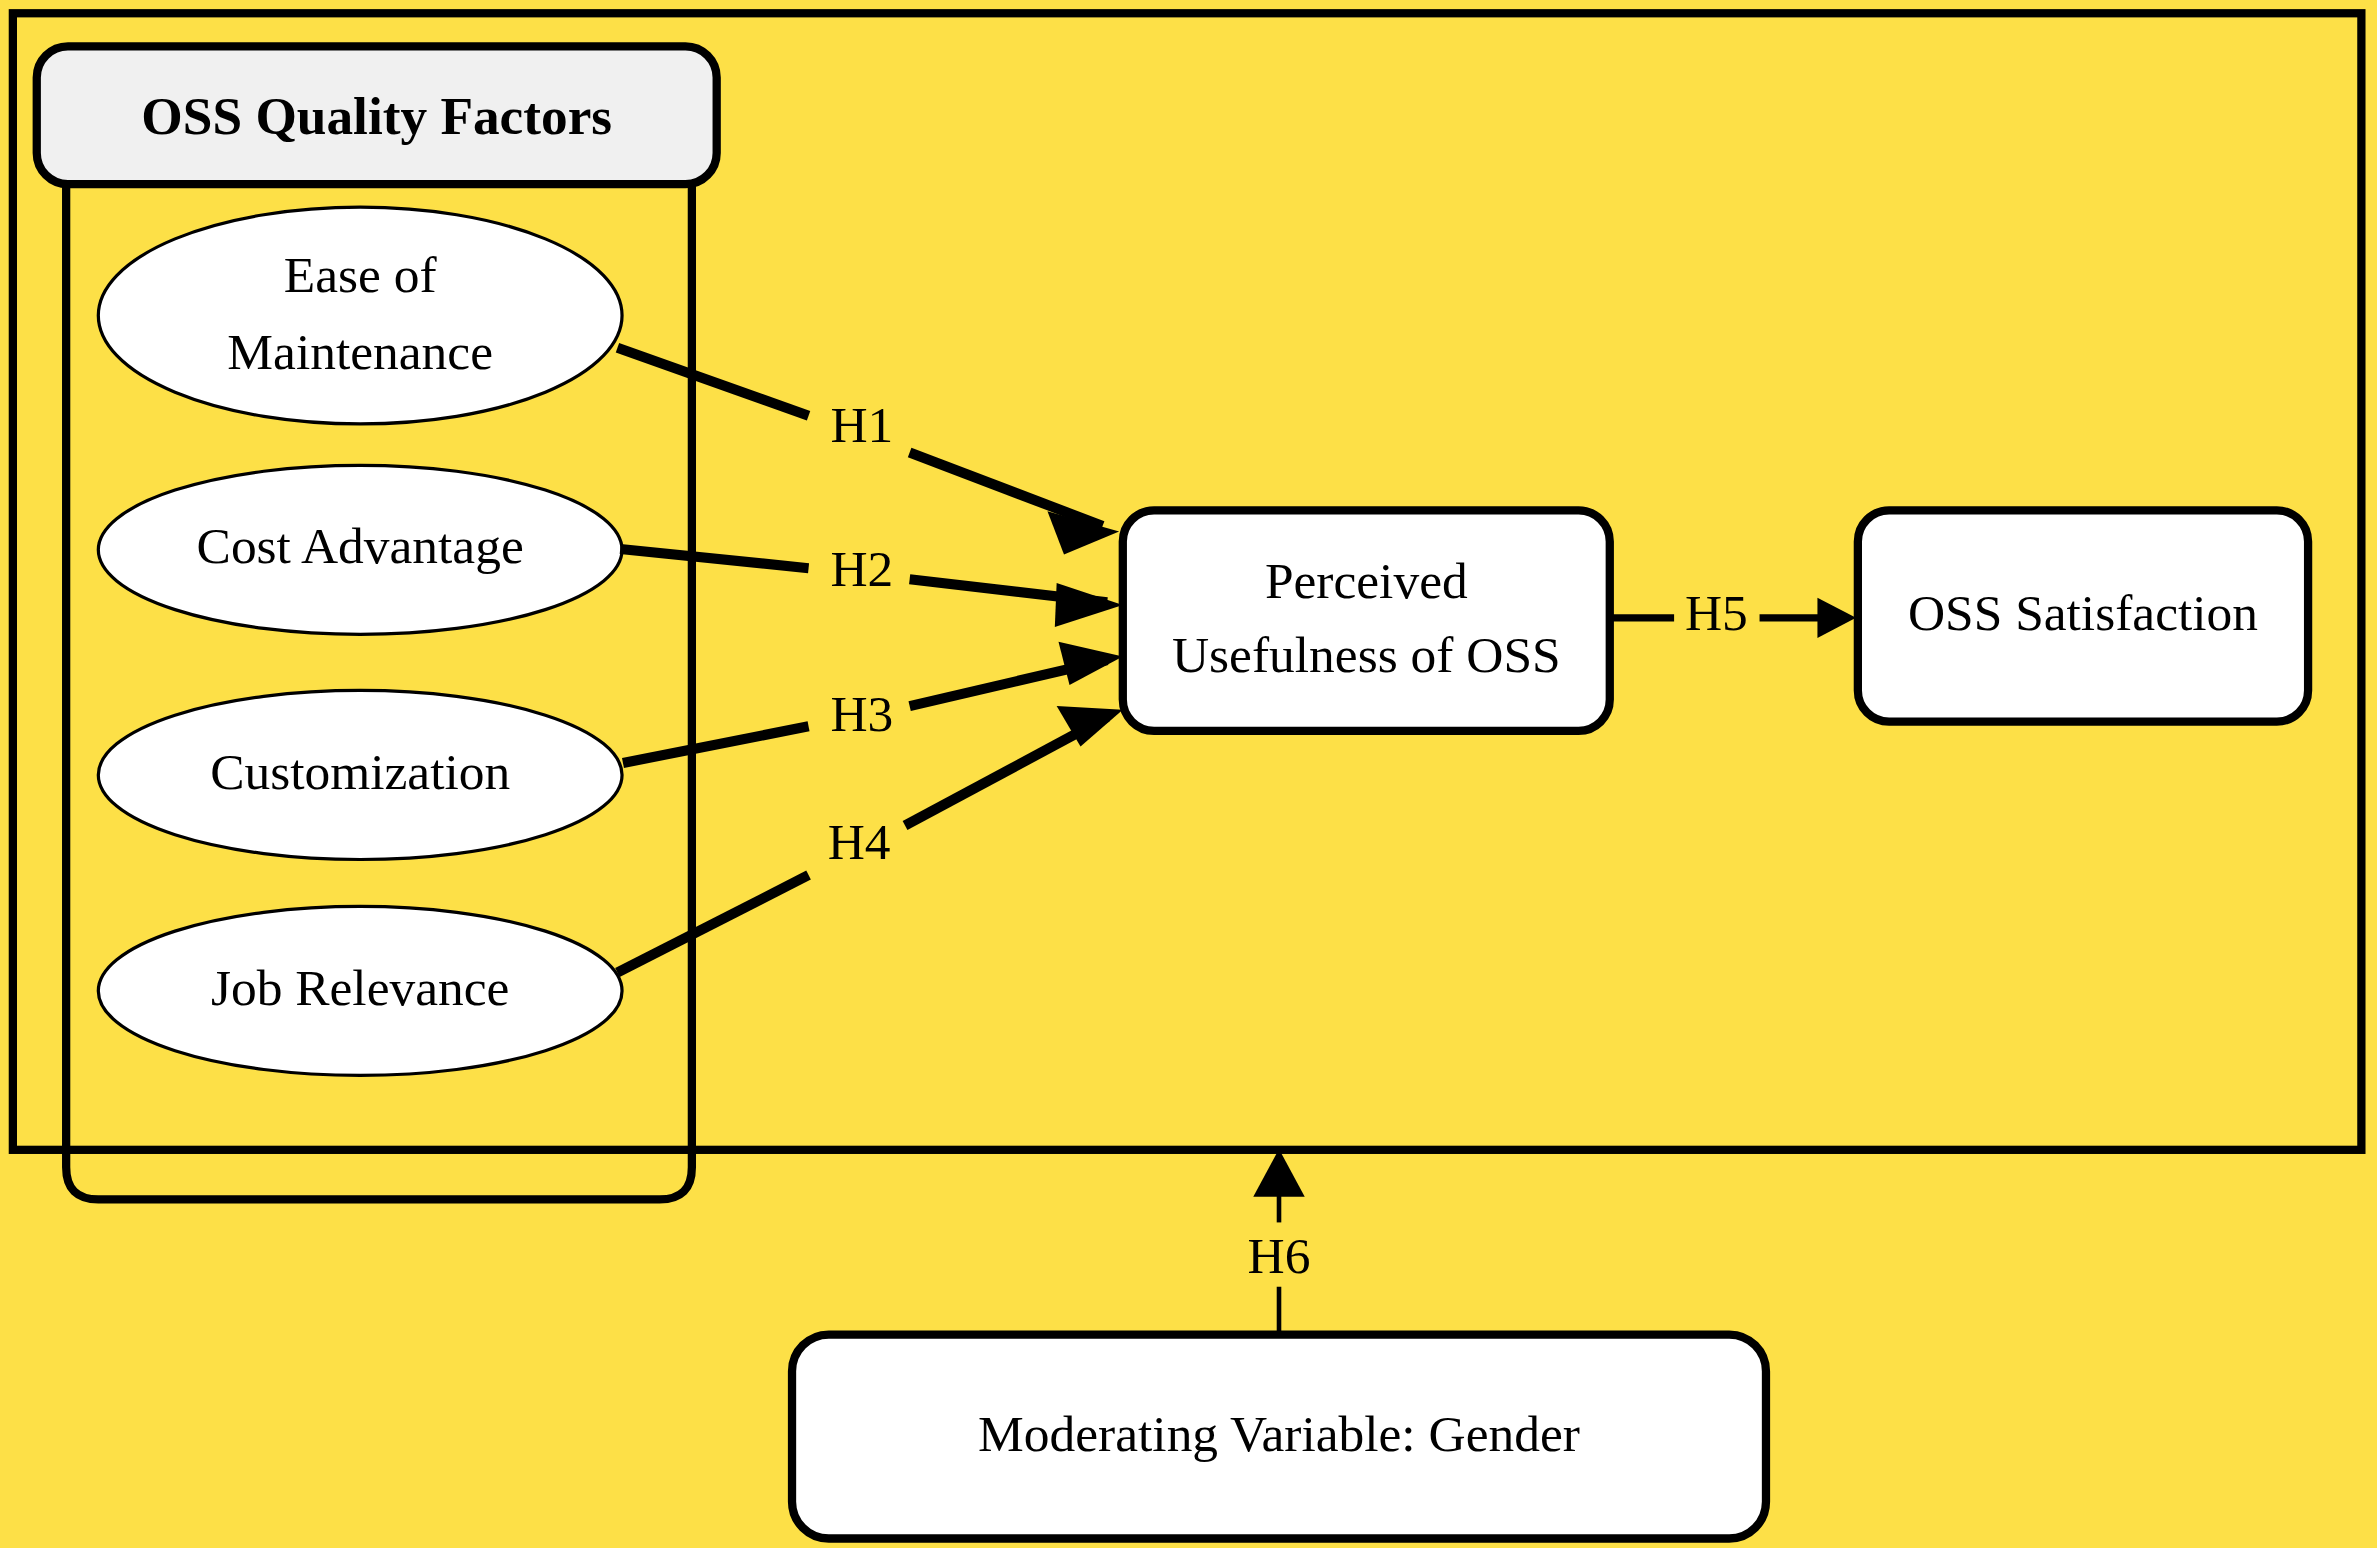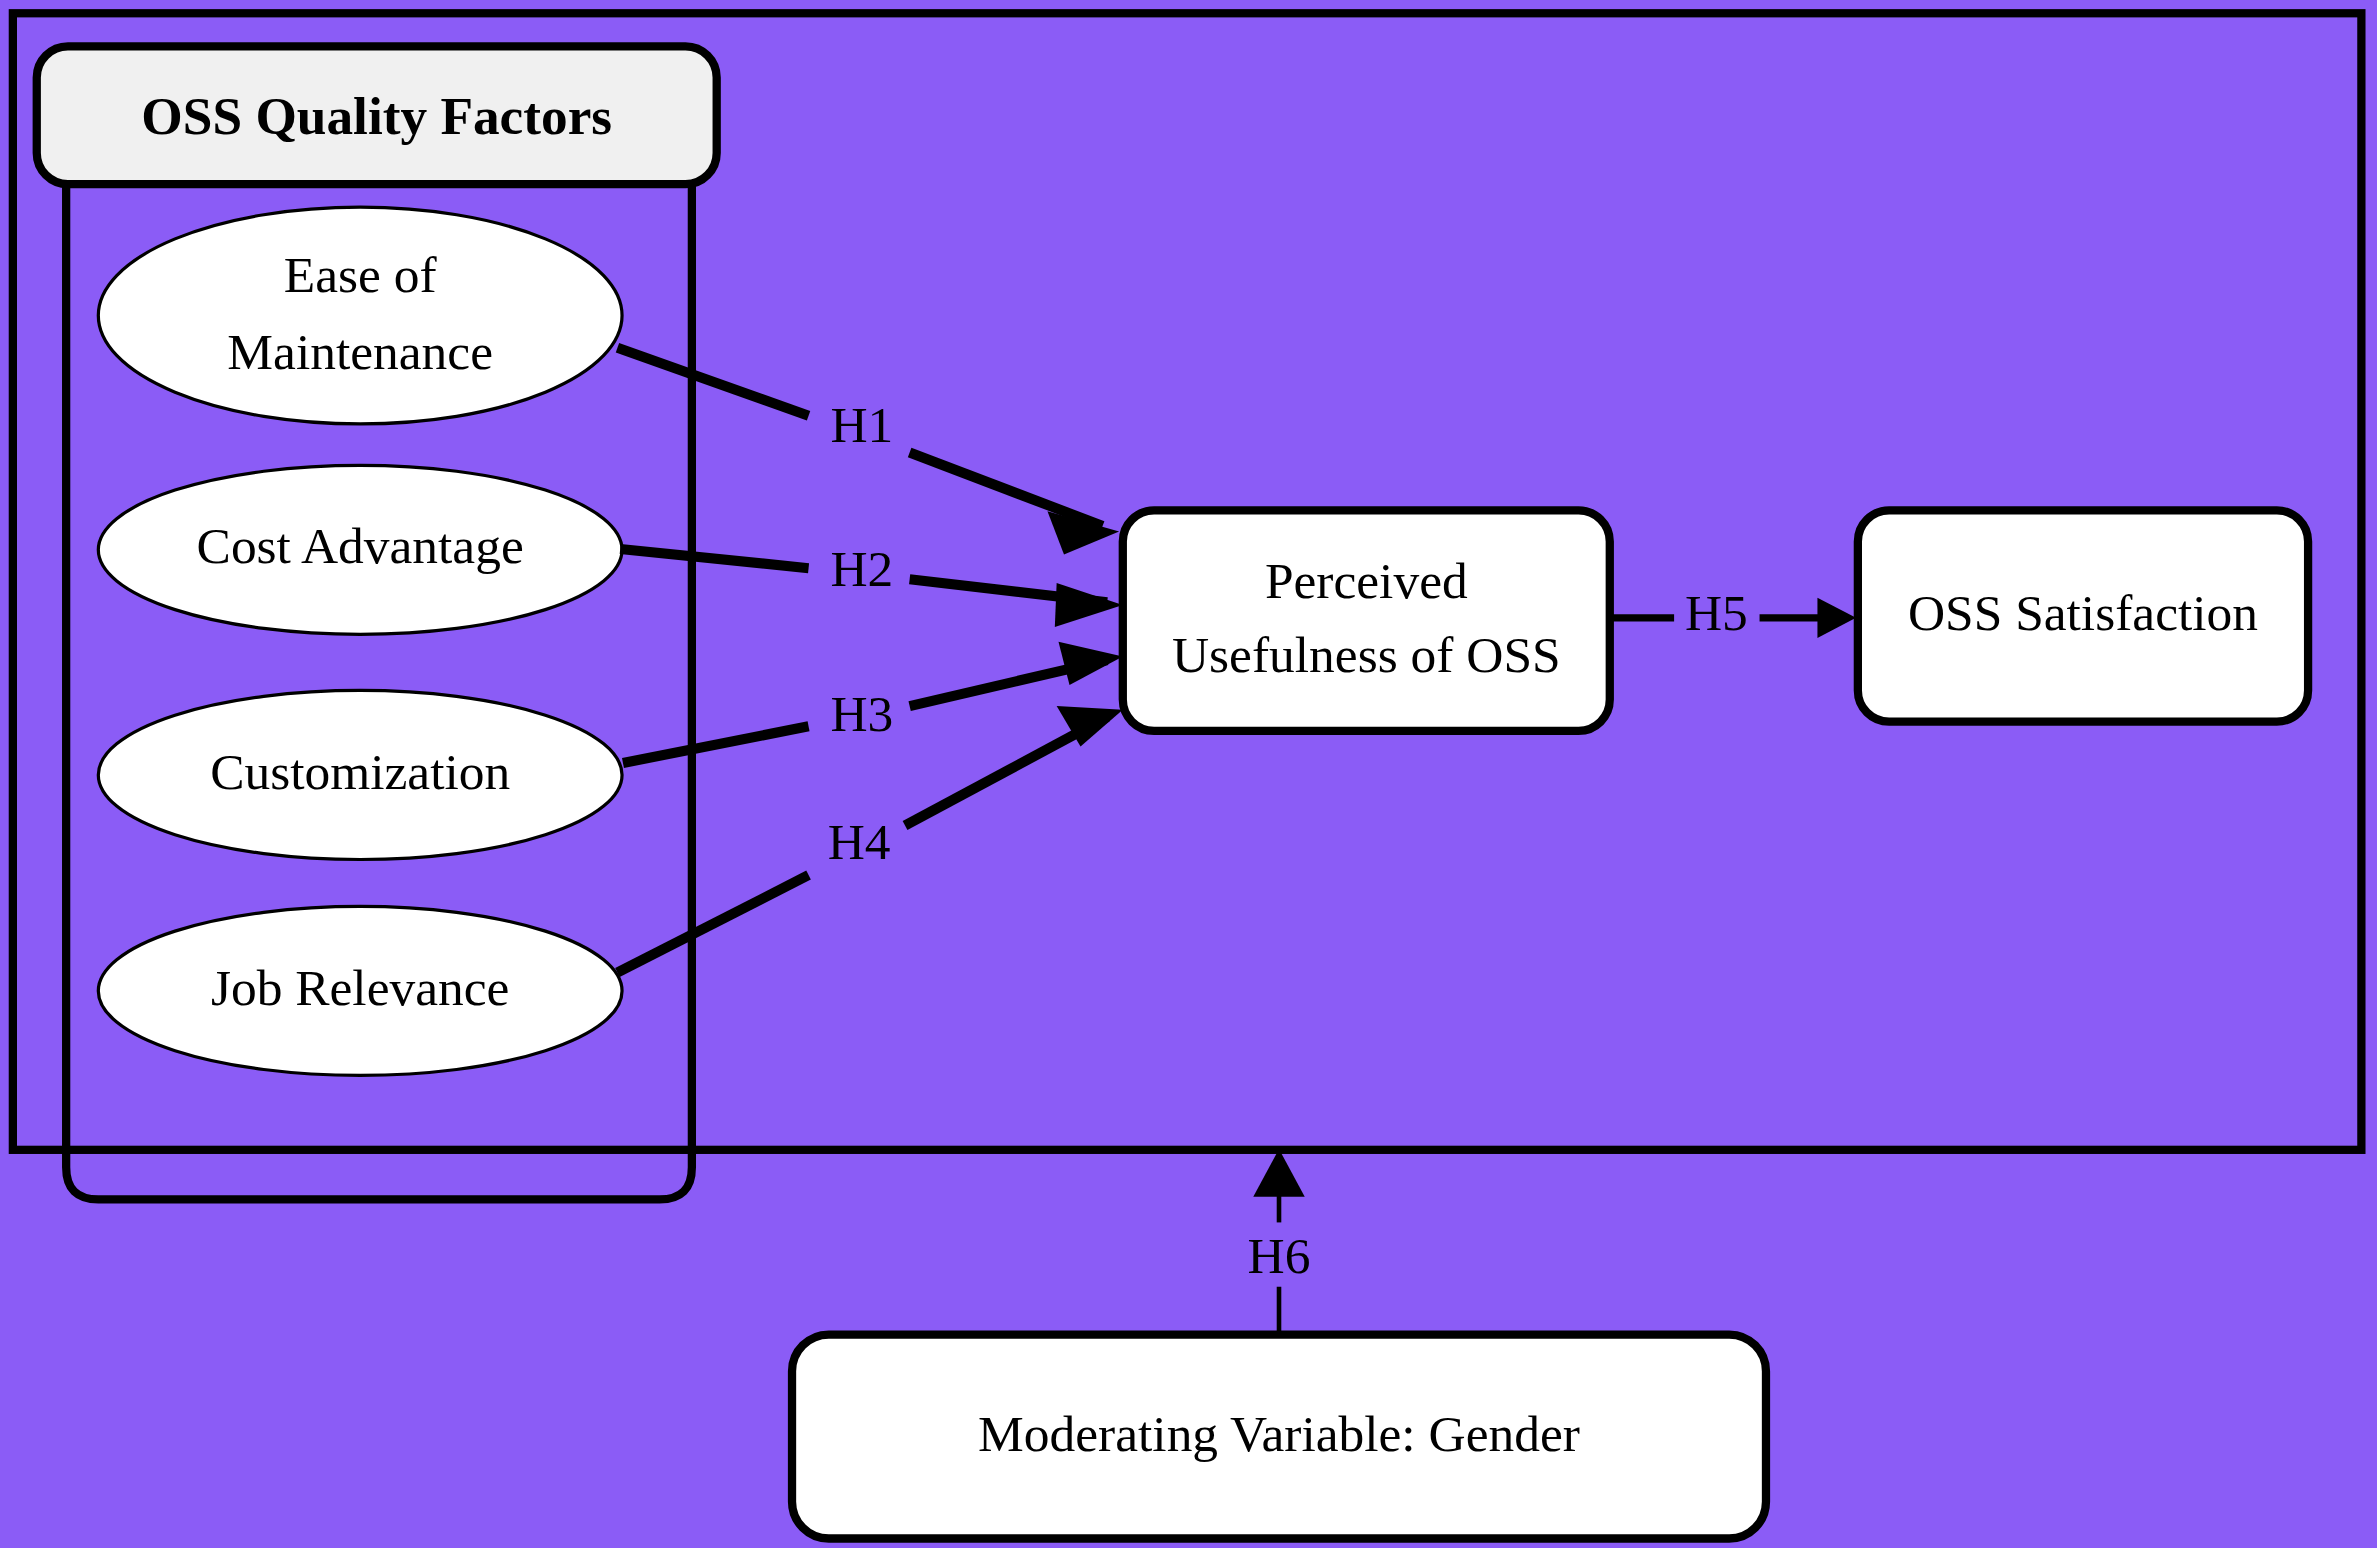--- a/index.html
+++ b/index.html
@@ -4,21 +4,21 @@
 <style>
   html, body {
     margin: 0;
     padding: 0;
     background: #ffffff;
   }
   #page {
     position: relative;
     width: 2377px;
     height: 1549px;
-    background: #8b5cf6;
+    background: #fde047;
     overflow: hidden;
     font-family: "Liberation Serif", "DejaVu Serif", serif;
   }
   #diagram-svg {
     position: absolute;
     left: 0;
     top: 0;
     width: 2377px;
     height: 1549px;
   }

